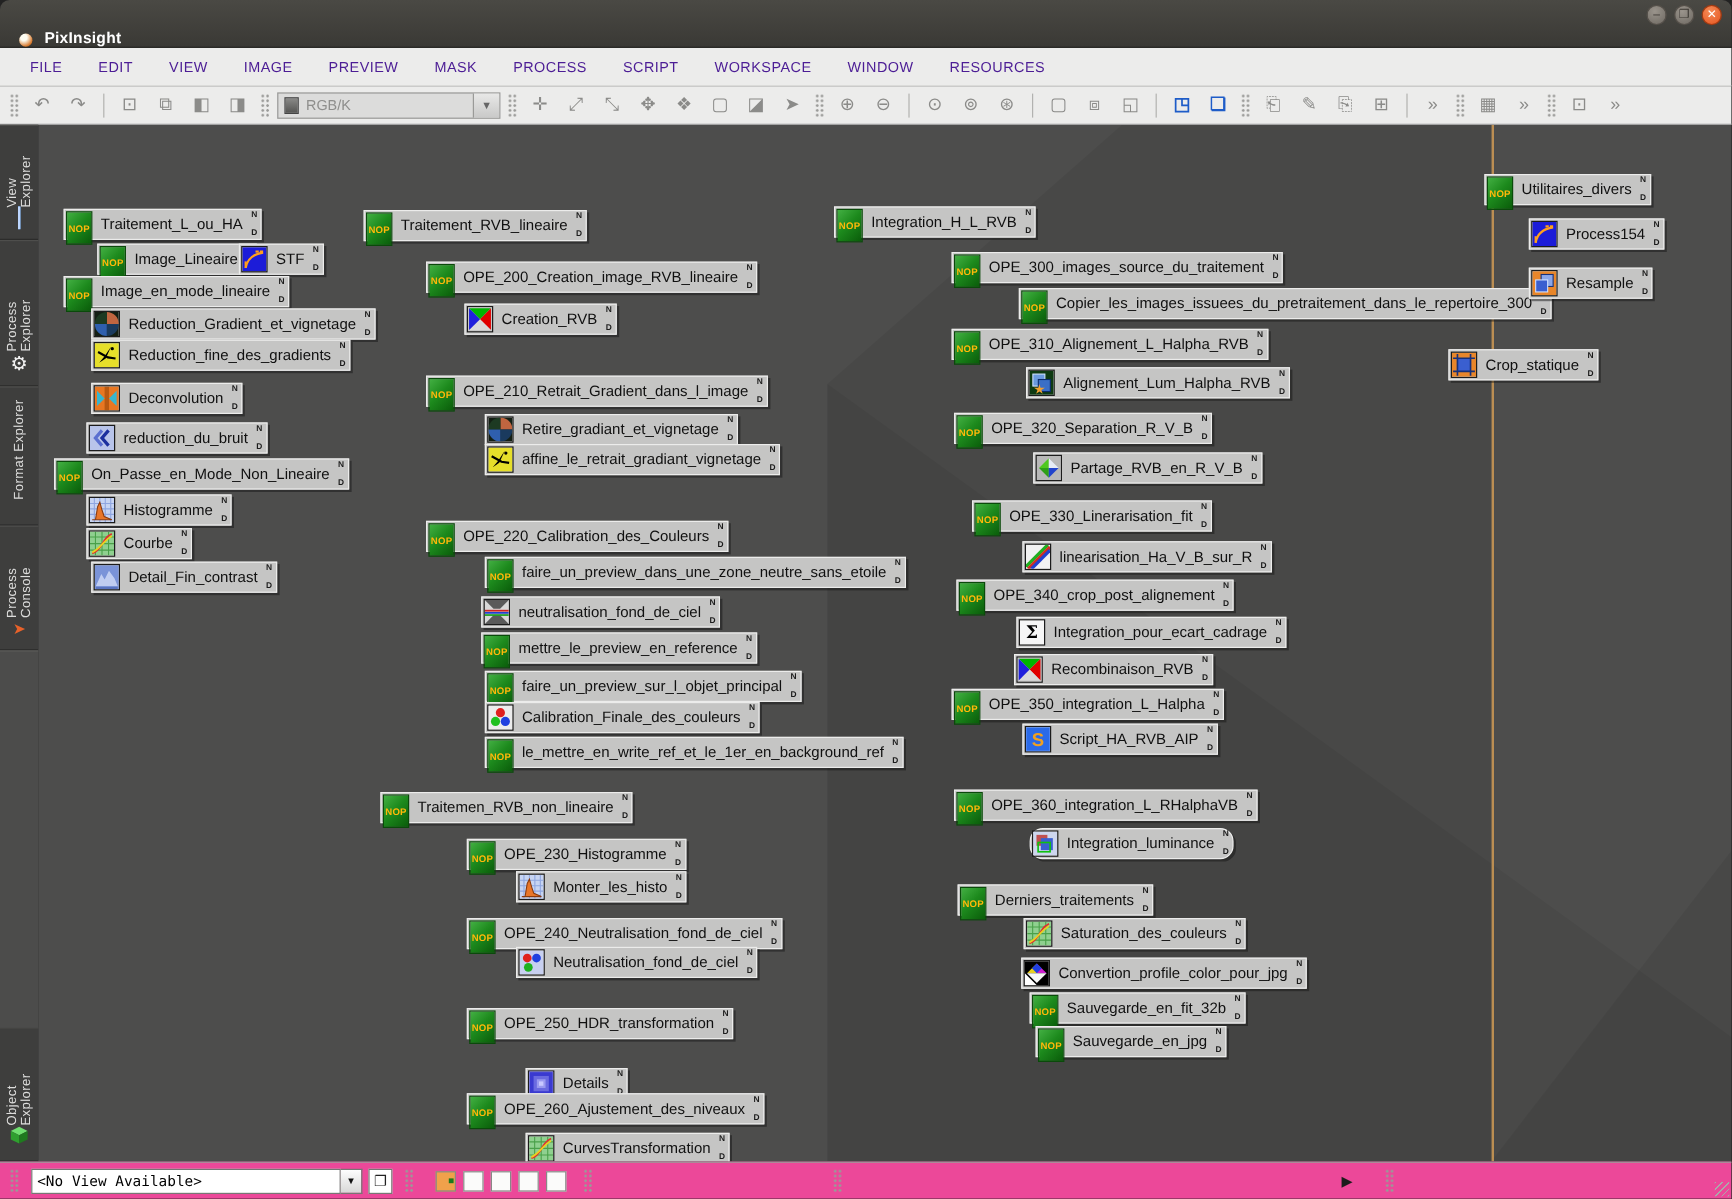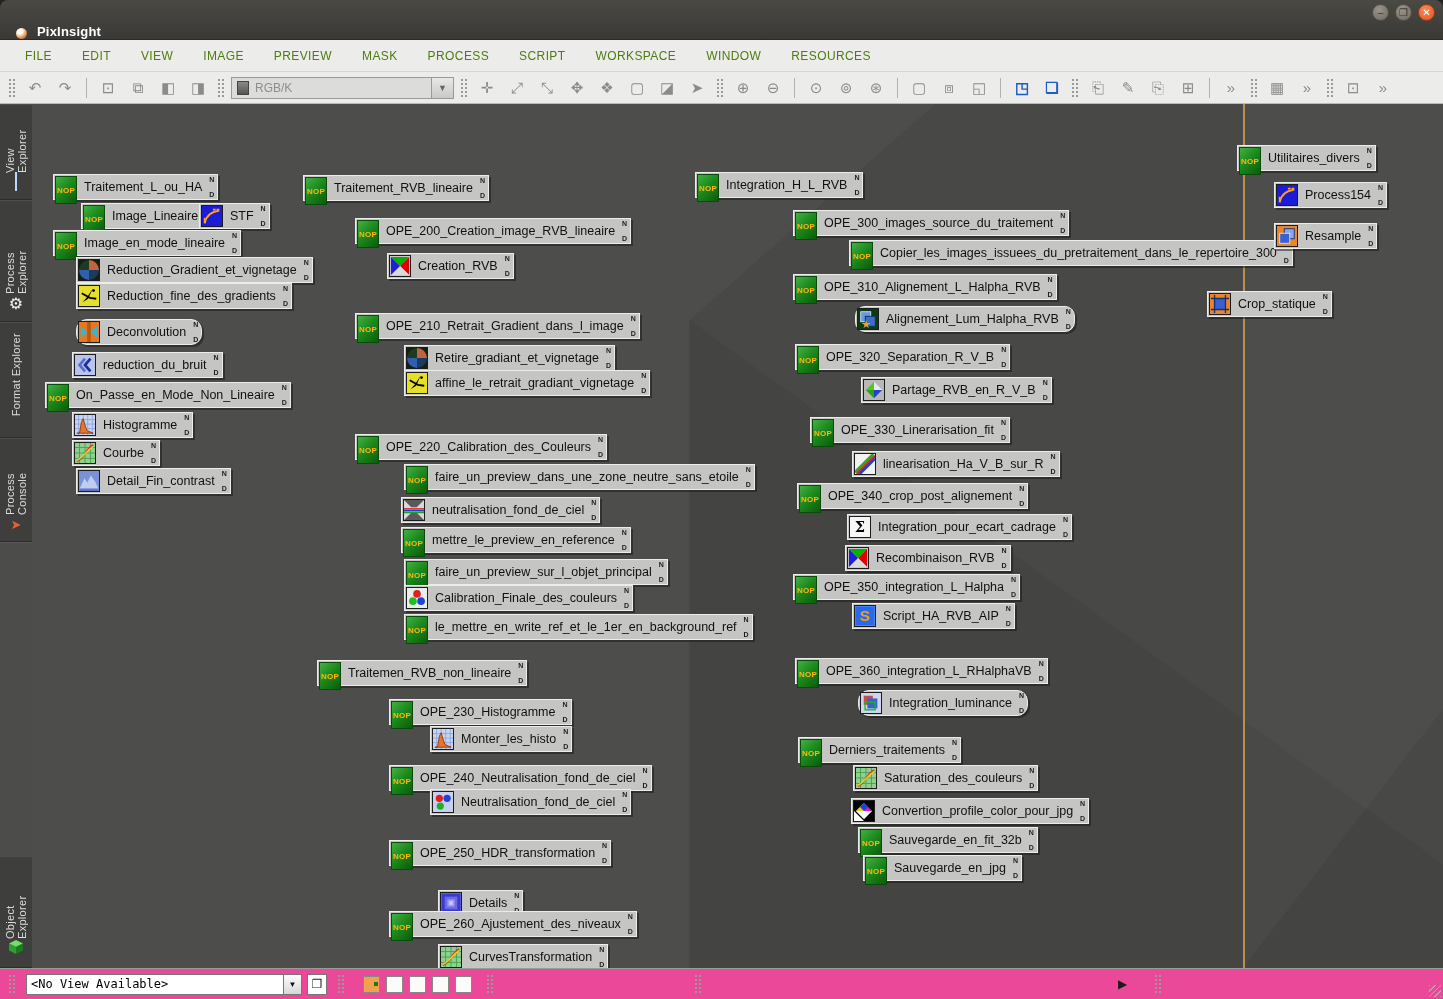--- a/index.html
+++ b/index.html
@@ -19,32 +19,32 @@
   .winbtns { position:absolute; right:8px; top:4px; display:flex; gap:6px; }
   .wbtn { width:17px; height:17px; border-radius:50%; font-size:10px; line-height:16px;
           text-align:center; color:#3a3631; background:radial-gradient(circle at 40% 30%, #9a948c, #6e6962);
           border:1px solid #55504a; }
   .wbtn.close { background:radial-gradient(circle at 40% 30%, #f58b57, #e4541f); color:#fff;
                 border:1px solid #a03a12; }
 
   
   .menubar { height:32px; background:#ececeb; display:flex; align-items:center;
              padding-left:10px; border-bottom:1px solid #d6d6d5; }
-  .menuitem { font-size:12px; color:#4d7c0f; padding:6px 15px; letter-spacing:.4px; cursor:default; }
+  .menuitem { font-size:12px; color:#4c1d95; padding:6px 15px; letter-spacing:.4px; cursor:default; }
 
   
   .toolbar { height:32px; background:#ececeb; display:flex; align-items:center;
              border-bottom:1px solid #b9b9b8; padding:0 4px; }
   .tgrip { width:8px; height:20px; margin:0 4px;
            background-image:radial-gradient(#9a9a98 1px, transparent 1.2px);
            background-size:4px 4px; }
   .tsep { width:1px; height:20px; background:#b2b2b0; margin:0 6px; }
   .ticon { font-size:15px; color:#8b8b89; width:30px; text-align:center; line-height:22px; cursor:default; }
   .ticon.blue { color:#1e5cc8; font-weight:bold; }
-  .tcombo { width:223px; height:22px; background:#dcdcdb; border:1px solid #9a9a98;
+  .tcombo { width:186px; height:22px; background:#dcdcdb; border:1px solid #9a9a98;
             display:flex; align-items:center; margin:0 2px; }
   .tcombo .cic { width:12px; height:14px; background:linear-gradient(#8a8a88,#555553);
                  border:1px solid #444; margin:0 6px 0 5px; }
   .tcombo .ctext { flex:1; font-size:12px; color:#8e8e8c; }
   .tcombo .carrow { width:22px; height:20px; border-left:1px solid #9a9a98;
                     background:linear-gradient(#e8e8e7,#c9c9c8); color:#666; font-size:9px;
                     text-align:center; line-height:20px; }
 
   
   .mainrow { flex:1; display:flex; min-height:0; }
@@ -301,21 +301,21 @@
               <path d="M3 8 L12 13 L19 14" stroke="#000" stroke-width="2" fill="none"></path>
               <circle cx="16" cy="5" r="1.5" fill="#000"></circle>
             </svg>
           </span>
           <span class="plabel">Reduction_fine_des_gradients</span>
           <span class="pnd">
             <b>N</b>
             <b>D</b>
           </span>
         </div>
-        <div class="pitem" style="left: 44px; top: 215px; border-radius: 11px;">
+        <div class="pitem" style="left: 44px; top: 215px;">
           <span class="picon">
             <svg viewBox="0 0 22 22">
               <rect width="22" height="22" fill="#e87722"></rect>
               <path d="M9 0 H13 V22 H9 Z" fill="#8a3c00" opacity=".5"></path>
               <path d="M2 4 L9 11 L2 18 Z" fill="#37b6ce"></path>
               <path d="M20 4 L13 11 L20 18 Z" fill="#37b6ce"></path>
             </svg>
           </span>
           <span class="plabel">Deconvolution</span>
           <span class="pnd">
@@ -692,21 +692,21 @@
         <div class="pitem" style="left: 761px; top: 170px;">
           <span class="picon">
             <span class="ic nop">NOP</span>
           </span>
           <span class="plabel">OPE_310_Alignement_L_Halpha_RVB</span>
           <span class="pnd">
             <b>N</b>
             <b>D</b>
           </span>
         </div>
-        <div class="pitem" style="left: 823px; top: 202px; border-radius: 10px;">
+        <div class="pitem" style="left: 823px; top: 202px;">
           <span class="picon">
             <svg viewBox="0 0 22 22">
               <rect width="22" height="22" fill="#0e3a12"></rect>
               <rect x="3" y="3" width="11" height="11" fill="#6a9ade" stroke="#cfe0ff"></rect>
               <rect x="8" y="8" width="11" height="11" fill="#3a6fc6" stroke="#0a2a6a"></rect>
               <path d="M6 21 L7.2 17.5 L4 15.5 L8 15.5 L9 12 L10 15.5 L14 15.5 L10.8 17.5 L12 21 L9 19 Z" fill="#f0a030"></path>
             </svg>
           </span>
           <span class="plabel">Alignement_Lum_Halpha_RVB</span>
           <span class="pnd">

